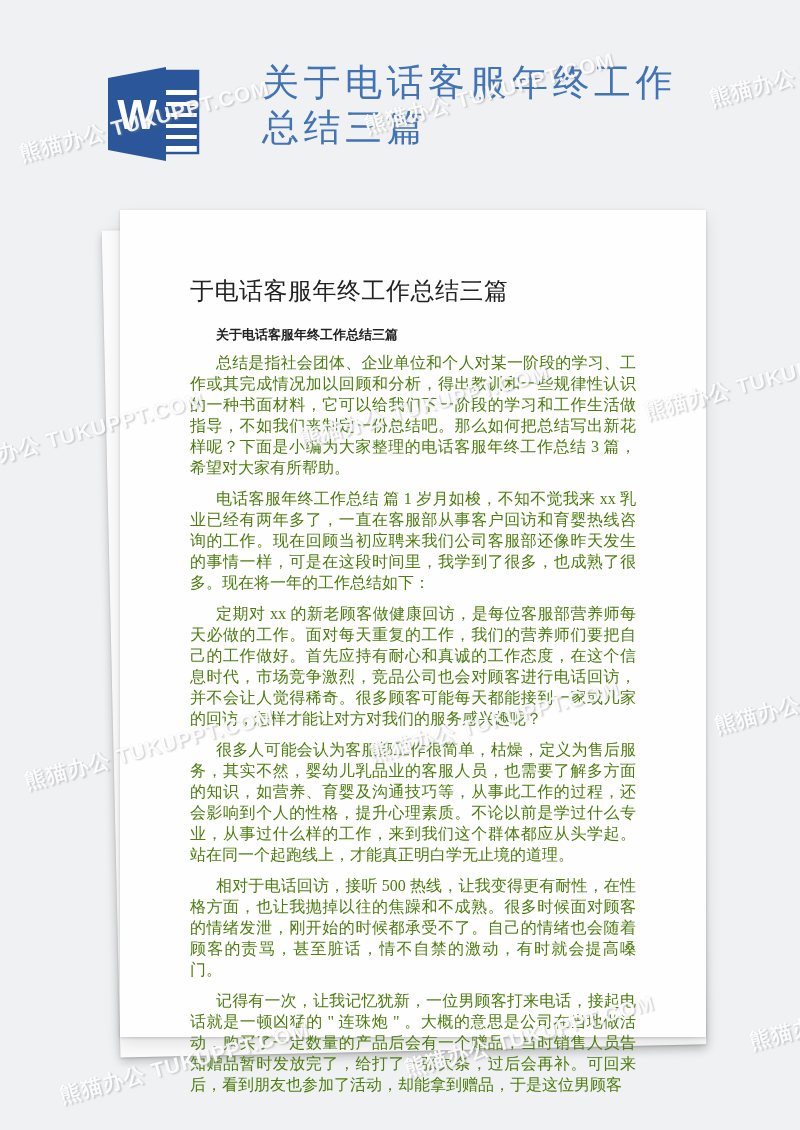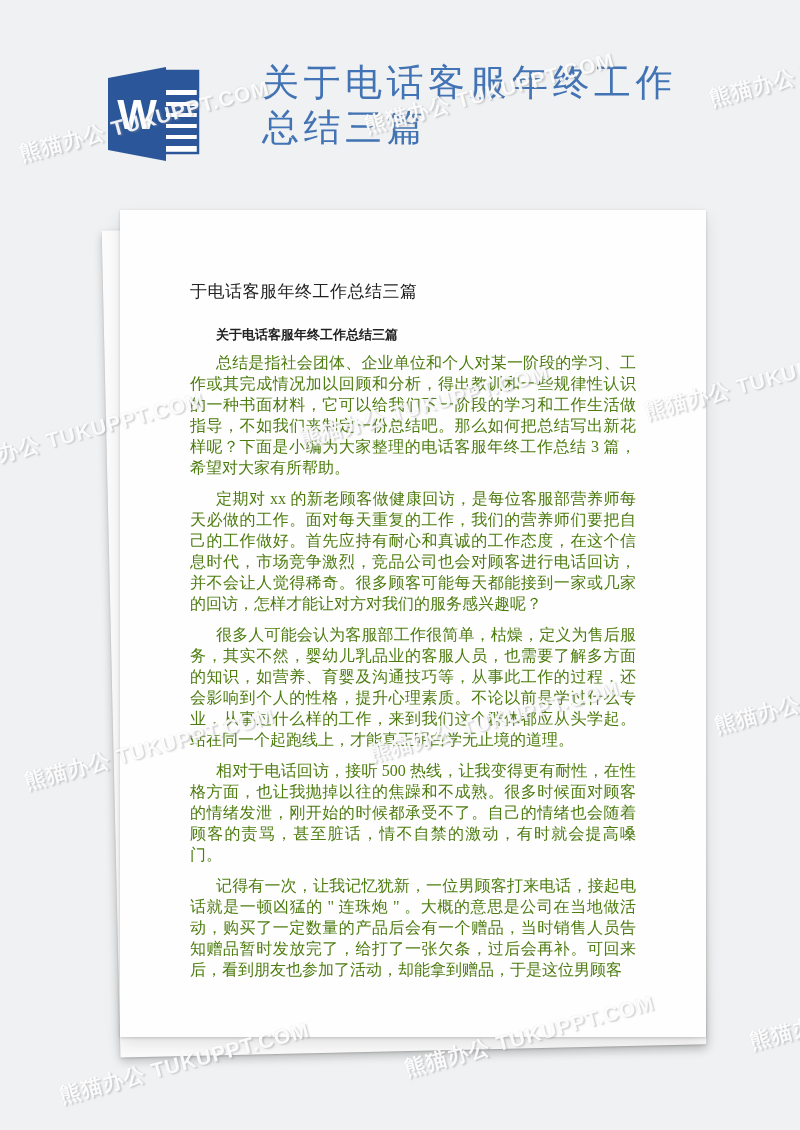--- a/index.html
+++ b/index.html
@@ -29,21 +29,21 @@
     background:#fcfcfd;
     box-shadow:0 4px 10px rgba(0,0,0,0.22), 0 1px 2px rgba(0,0,0,0.15);
   }
   .page-main{
     box-shadow:0 1px 3px rgba(0,0,0,0.18), 0 8px 16px rgba(0,0,0,0.10);
     padding:68px 70px 0 70px;box-sizing:border-box;
   }
   .page-main h2{
     margin:0 0 19px 0;
     font-family:"Liberation Serif","DejaVu Serif",serif;
-    font-size:17px;line-height:27px;letter-spacing:0.5px;
+    font-size:24px;line-height:27px;letter-spacing:0.5px;
     font-weight:400;color:#222;
   }
   .doc-subtitle{
     margin:0 0 7px 0;text-indent:26px;
     font-family:"Liberation Serif","DejaVu Serif",serif;
     font-size:13px;line-height:21px;color:#222;font-weight:600;
   }
   .doc-body p{
     margin:0 0 10px 0;text-indent:26px;text-align:justify;
     font-family:"Liberation Serif","DejaVu Serif",serif;
@@ -65,20 +65,21 @@
 
 <div class="canvas">
 
   <div class="page page-behind"></div>
 
   <div class="page page-main">
     <h2>于电话客服年终工作总结三篇</h2>
     <p class="doc-subtitle">关于电话客服年终工作总结三篇</p>
     <div class="doc-body">
         <p>总结是指社会团体、企业单位和个人对某一阶段的学习、工作或其完成情况加以回顾和分析，得出教训和一些规律性认识的一种书面材料，它可以给我们下一阶段的学习和工作生活做指导，不如我们来制定一份总结吧。那么如何把总结写出新花样呢？下面是小编为大家整理的电话客服年终工作总结 3 篇，希望对大家有所帮助。</p>
+        <p>电话客服年终工作总结 篇 1 岁月如梭，不知不觉我来 xx 乳业已经有两年多了，一直在客服部从事客户回访和育婴热线咨询的工作。现在回顾当初应聘来我们公司客服部还像昨天发生的事情一样，可是在这段时间里，我学到了很多，也成熟了很多。现在将一年的工作总结如下：</p>
         <p>定期对 xx 的新老顾客做健康回访，是每位客服部营养师每天必做的工作。面对每天重复的工作，我们的营养师们要把自己的工作做好。首先应持有耐心和真诚的工作态度，在这个信息时代，市场竞争激烈，竞品公司也会对顾客进行电话回访，并不会让人觉得稀奇。很多顾客可能每天都能接到一家或几家的回访，怎样才能让对方对我们的服务感兴趣呢？</p>
         <p>很多人可能会认为客服部工作很简单，枯燥，定义为售后服务，其实不然，婴幼儿乳品业的客服人员，也需要了解多方面的知识，如营养、育婴及沟通技巧等，从事此工作的过程，还会影响到个人的性格，提升心理素质。不论以前是学过什么专业，从事过什么样的工作，来到我们这个群体都应从头学起。站在同一个起跑线上，才能真正明白学无止境的道理。</p>
         <p>相对于电话回访，接听 500 热线，让我变得更有耐性，在性格方面，也让我抛掉以往的焦躁和不成熟。很多时候面对顾客的情绪发泄，刚开始的时候都承受不了。自己的情绪也会随着顾客的责骂，甚至脏话，情不自禁的激动，有时就会提高嗓门。</p>
         <p>记得有一次，让我记忆犹新，一位男顾客打来电话，接起电话就是一顿凶猛的 " 连珠炮 " 。大概的意思是公司在当地做活动，购买了一定数量的产品后会有一个赠品，当时销售人员告知赠品暂时发放完了，给打了一张欠条，过后会再补。可回来后，看到朋友也参加了活动，却能拿到赠品，于是这位男顾客</p>
       </div>
   </div>
 
   <div class="header">
     <div class="word-icon">
       <svg width="96" height="100" viewBox="0 0 96 100" xmlns="http://www.w3.org/2000/svg">

